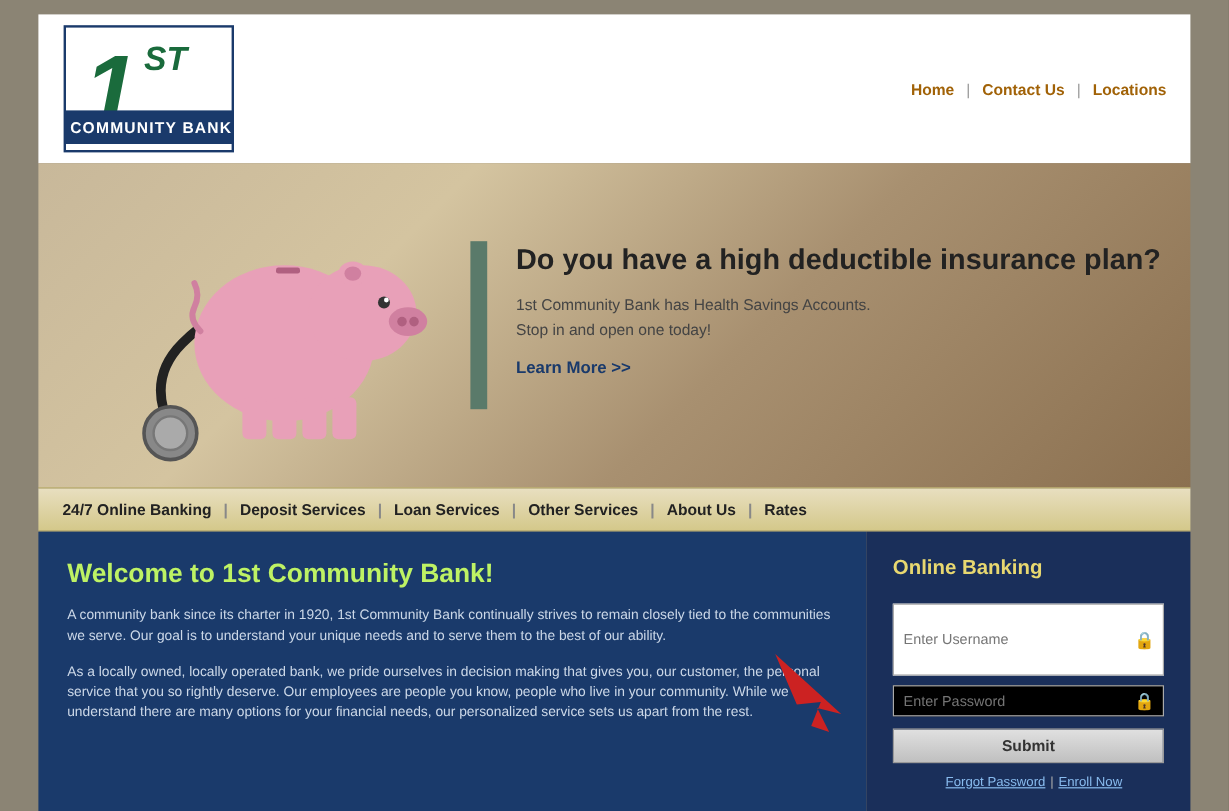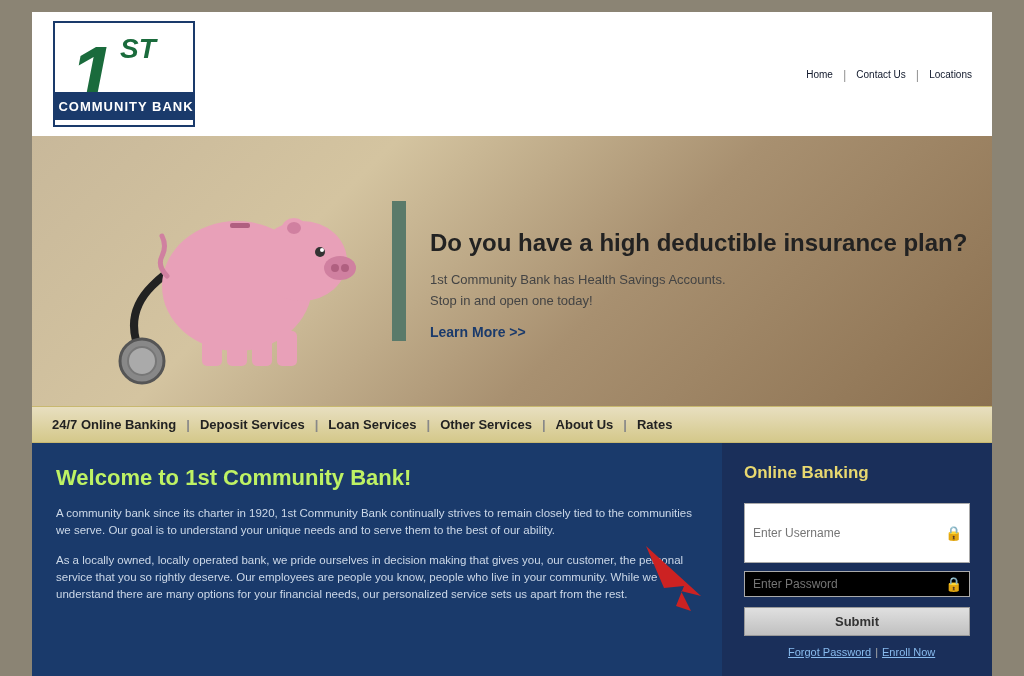--- a/index.html
+++ b/index.html
@@ -12,23 +12,24 @@
 
     .header-nav {
       display: flex;
       align-items: center;
       gap: 4px;
       font-size: 13px;
       color: #333;
     }
 
     .header-nav a {
-      color: #0f172a;
+      color: #a16207;
       text-decoration: none;
-      font-size: 10px;
+      font-size: 13px;
+      font-weight: bold;
     }
 
     .header-nav .sep {
       color: #999;
       margin: 0 6px;
     }
 
     
     .hero {
       width: 100%;
@@ -45,21 +46,21 @@
       height: 100%;
       position: relative;
       display: flex;
       align-items: flex-end;
       justify-content: center;
       padding-bottom: 10px;
     }
 
     .hero-content {
       display: flex;
-      align-items: flex-end;
+      align-items: flex-start;
       gap: 0;
       flex: 1;
     }
 
     .hero-accent {
       width: 14px;
       height: 140px;
       background: #5a7a6a;
       margin-right: 24px;
     }

